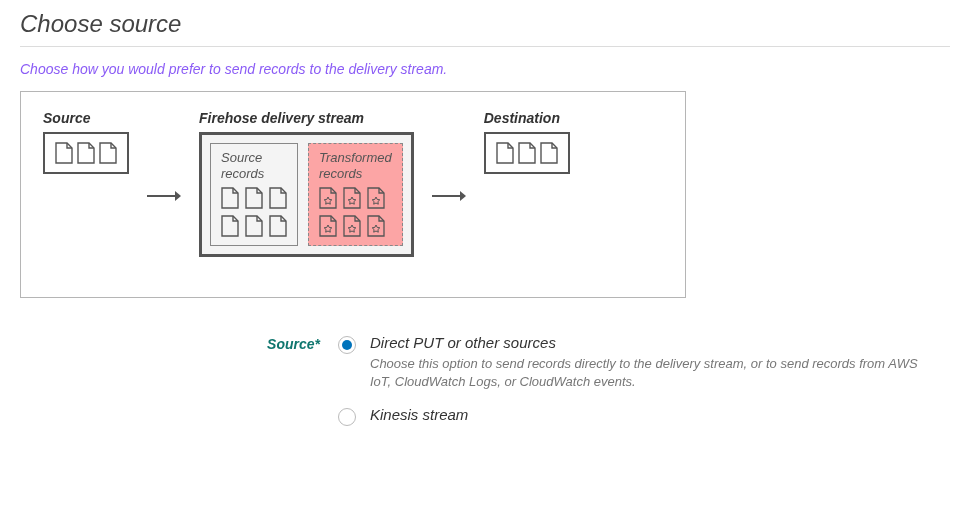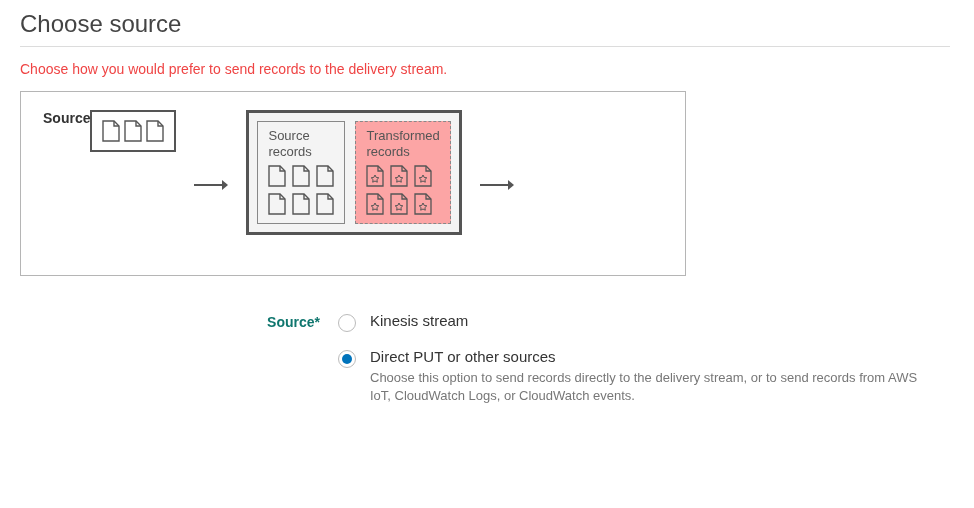--- a/index.html
+++ b/index.html
@@ -5,37 +5,37 @@
   html,body{margin:0;padding:0;}
   body{
     font-family:"Helvetica Neue",Helvetica,Arial,sans-serif;
     width:974px;
     height:508px;
     color:#444;
     font-size:14px;
     background:#fff;
     overflow:hidden;
   }
-  .page{padding:0 24px 0 20px;}
+  .page{padding:0 24px 0 20px;font-style:italic;}
   h1.title{
     font-weight:400;
     font-size:24px;
     margin:10px 0 8px 0;
     color:#444;
   }
   .hr{border:none;border-top:1px solid #dcdcdc;margin:0 0 14px 0;}
-  .intro{margin:0 0 14px 0;color:#ef4444;font-size:14px;}
+  .intro{margin:0 0 14px 0;color:#8b5cf6;font-size:14px;}
   
   .diagram-outer{
     border:1px solid #b5b5b5;
     padding:18px 22px 40px 22px;
     width:620px;
   }
   .dg-row{display:flex;align-items:flex-start;}
-  .dg-col{display:flex;flex-direction:row;}
+  .dg-col{display:flex;flex-direction:column;}
   .dg-label{font-weight:700;color:#333;font-size:14px;margin-bottom:6px;}
   .src-box{
     border:2px solid #555;
     padding:8px 10px;
     display:flex;
     gap:4px;
   }
   .dst-box{border:2px solid #555;padding:8px 10px;display:flex;gap:4px;}
   .mid-outer{
     border:3px solid #555;
@@ -130,20 +130,21 @@
       </div>
 
       <div class="arrow">
         <svg viewBox="0 0 34 14">
             <line x1="0" y1="7" x2="28" y2="7" stroke="#555" stroke-width="2"></line>
             <path d="M28 2 L34 7 L28 12 z" fill="#555"></path>
           </svg>
       </div>
 
       <div class="dg-col">
+        <div class="dg-label">Firehose delivery stream</div>
         <div class="mid-outer">
           <div class="mid-inner-solid">
             <div class="mid-title">
               <span style="white-space:pre-line;">Source
 records</span>
             </div>
             <div class="doc-grid vstack">
               <div class="doc-row">
                 <span class="doc-icon">
                     <svg viewBox="0 0 18 22">
@@ -243,36 +244,59 @@
         </div>
       </div>
 
       <div class="arrow">
         <svg viewBox="0 0 34 14">
             <line x1="0" y1="7" x2="28" y2="7" stroke="#555" stroke-width="2"></line>
             <path d="M28 2 L34 7 L28 12 z" fill="#555"></path>
           </svg>
       </div>
 
+      <div class="dg-col">
+        <div class="dg-label">Destination</div>
+        <div class="dst-box">
+          <span class="doc-icon">
+              <svg viewBox="0 0 18 22">
+                <path d="M1 1h11l5 5v15H1z" fill="none" stroke="#555" stroke-width="1.4"></path>
+                <path d="M12 1v5h5" fill="none" stroke="#555" stroke-width="1.4"></path>
+              </svg>
+            </span>
+          <span class="doc-icon">
+              <svg viewBox="0 0 18 22">
+                <path d="M1 1h11l5 5v15H1z" fill="none" stroke="#555" stroke-width="1.4"></path>
+                <path d="M12 1v5h5" fill="none" stroke="#555" stroke-width="1.4"></path>
+              </svg>
+            </span>
+          <span class="doc-icon">
+              <svg viewBox="0 0 18 22">
+                <path d="M1 1h11l5 5v15H1z" fill="none" stroke="#555" stroke-width="1.4"></path>
+                <path d="M12 1v5h5" fill="none" stroke="#555" stroke-width="1.4"></path>
+              </svg>
+            </span>
+        </div>
+      </div>
     </div>
   </div>
 
   <div class="form-area">
     <div class="form-row">
       <div class="form-label">Source*</div>
       <div class="radio-col">
-        <div class="radio-item">
-          <div class="radio-circle"></div>
-          <div class="radio-text">
-            <div class="opt-label">Kinesis stream</div>
-          </div>
-        </div>
         <div class="radio-item">
           <div class="radio-circle selected"></div>
           <div class="radio-text">
             <div class="opt-label">Direct PUT or other sources</div>
             <div class="opt-help">Choose this option to send records directly to the delivery stream, or to send records from AWS IoT, CloudWatch Logs, or CloudWatch events.</div>
           </div>
         </div>
+        <div class="radio-item">
+          <div class="radio-circle"></div>
+          <div class="radio-text">
+            <div class="opt-label">Kinesis stream</div>
+          </div>
+        </div>
       </div>
     </div>
   </div>
 </div>
 
 </body></html>

